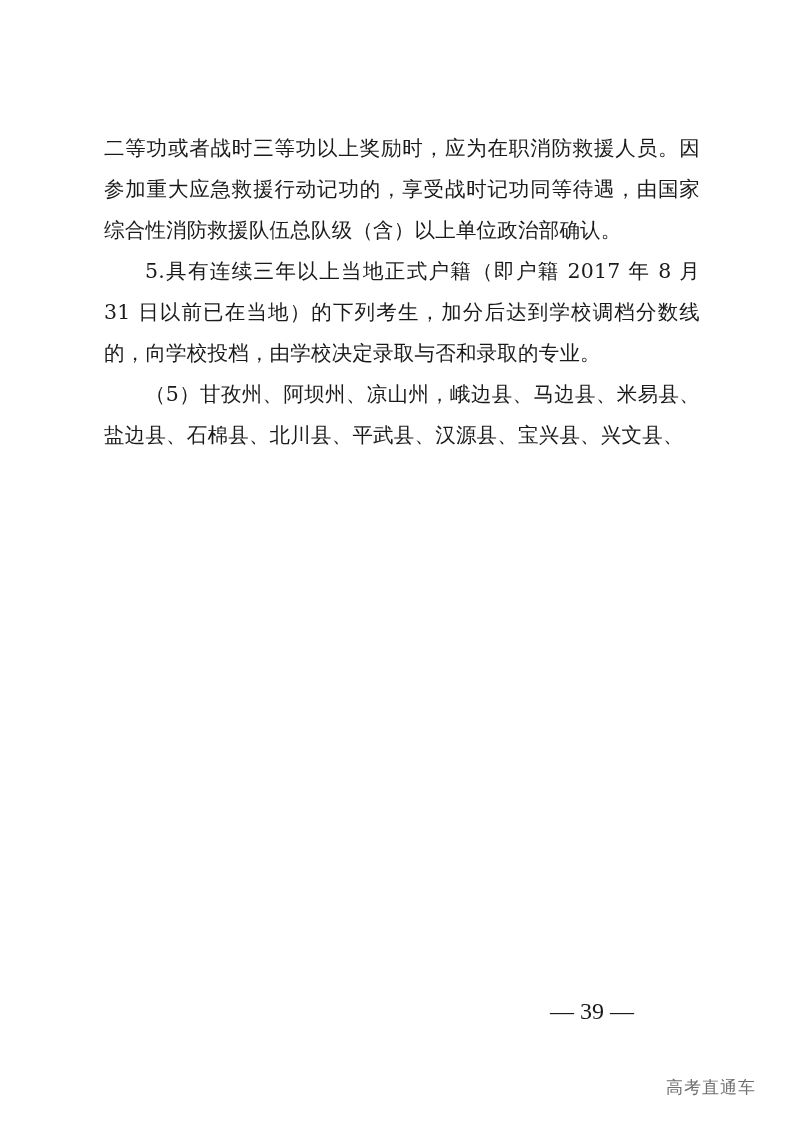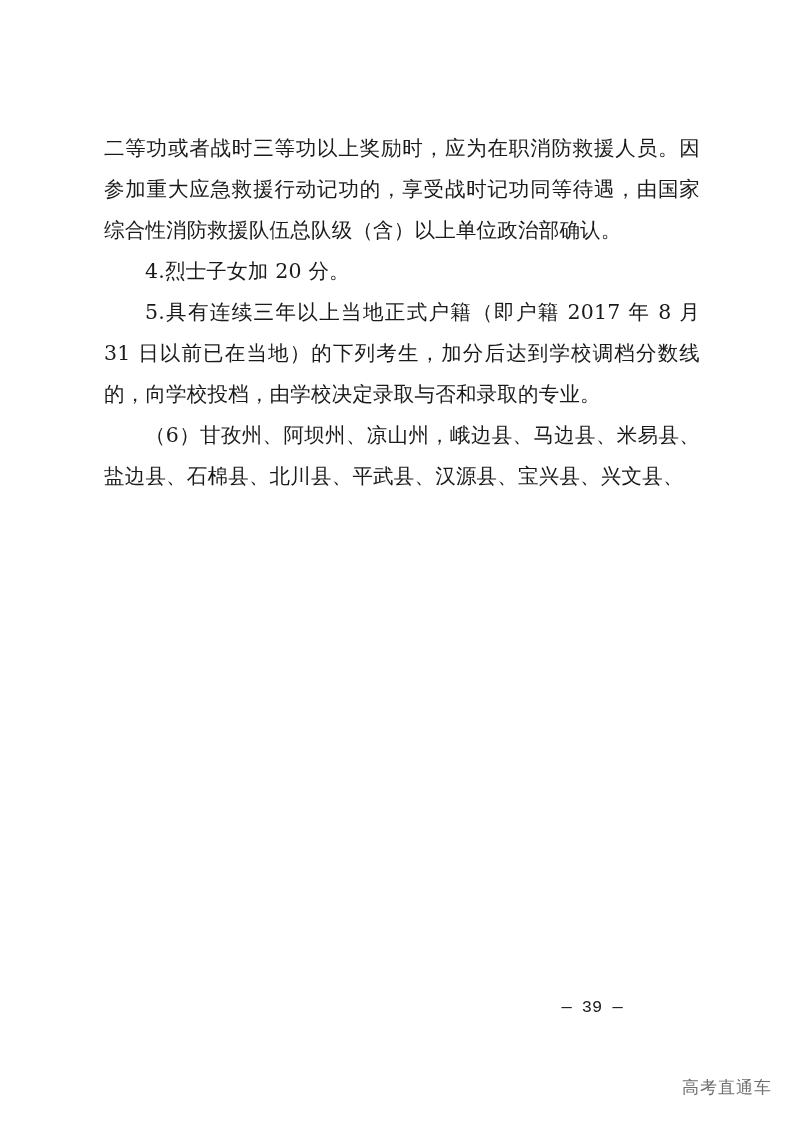--- a/index.html
+++ b/index.html
@@ -40,48 +40,47 @@
   }
   .indent {
     text-indent: 41px;
   }
   .page-number {
     position: absolute;
     left: 0;
     top: 998px;
     width: 794px;
     text-align: center;
-    font-size: 17px;
+    font-size: 24px;
     color: #1a1a1a;
-    font-family: Liberation Mono, monospace;
+    font-family: Liberation Serif, serif;
   }
   .page-number .pn-inner {
     display: inline-block;
     margin-left: 390px;
   }
   .watermark {
     position: absolute;
-    right: 22px;
+    right: 38px;
     bottom: 24px;
     font-size: 17px;
     color: #6f6f6f;
     letter-spacing: 1px;
     font-family: "DejaVu Sans", "Liberation Sans", sans-serif;
   }
 </style>
 </head>
 <body>
 
 <div class="page">
 
   <div class="content">
     <p class="para">二等功或者战时三等功以上奖励时，应为在职消防救援人员。因参加重大应急救援行动记功的，享受战时记功同等待遇，由国家综合性消防救援队伍总队级（含）以上单位政治部确认。</p>
-    <p class="para indent">4.烈士子女加 20 分。</p>
     <p class="para indent">5.具有连续三年以上当地正式户籍（即户籍 2017 年 8 月 31 日以前已在当地）的下列考生，加分后达到学校调档分数线的，向学校投档，由学校决定录取与否和录取的专业。</p>
-    <p class="para indent">（6）甘孜州、阿坝州、凉山州，峨边县、马边县、米易县、盐边县、石棉县、北川县、平武县、汉源县、宝兴县、兴文县、</p>
+    <p class="para indent">（5）甘孜州、阿坝州、凉山州，峨边县、马边县、米易县、盐边县、石棉县、北川县、平武县、汉源县、宝兴县、兴文县、</p>
   </div>
 
   <div class="page-number">
     <span class="pn-inner">— 39 —</span>
   </div>
 
   <div class="watermark">高考直通车</div>
 
 </div>
 

